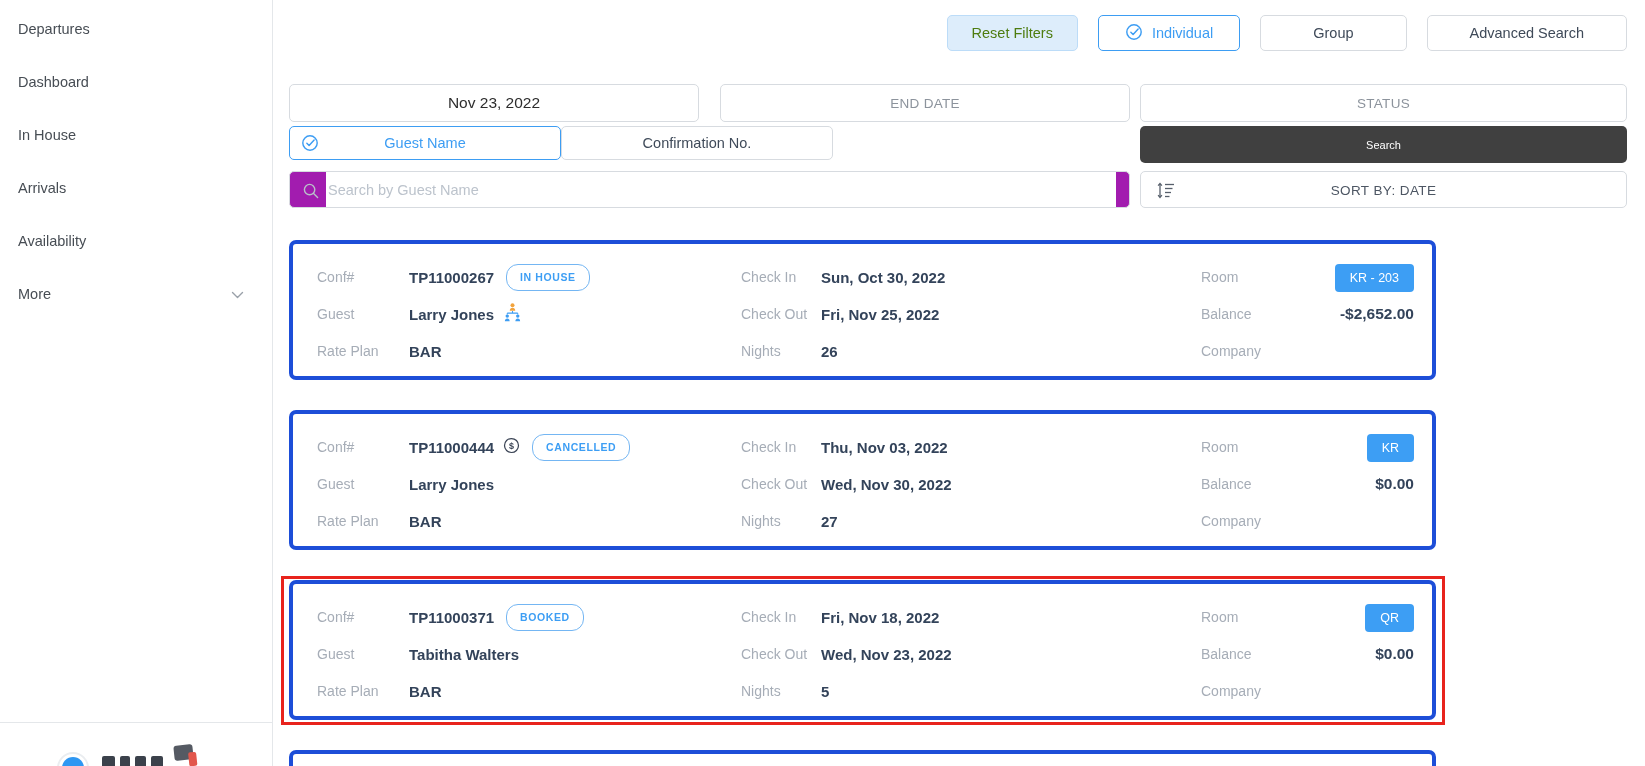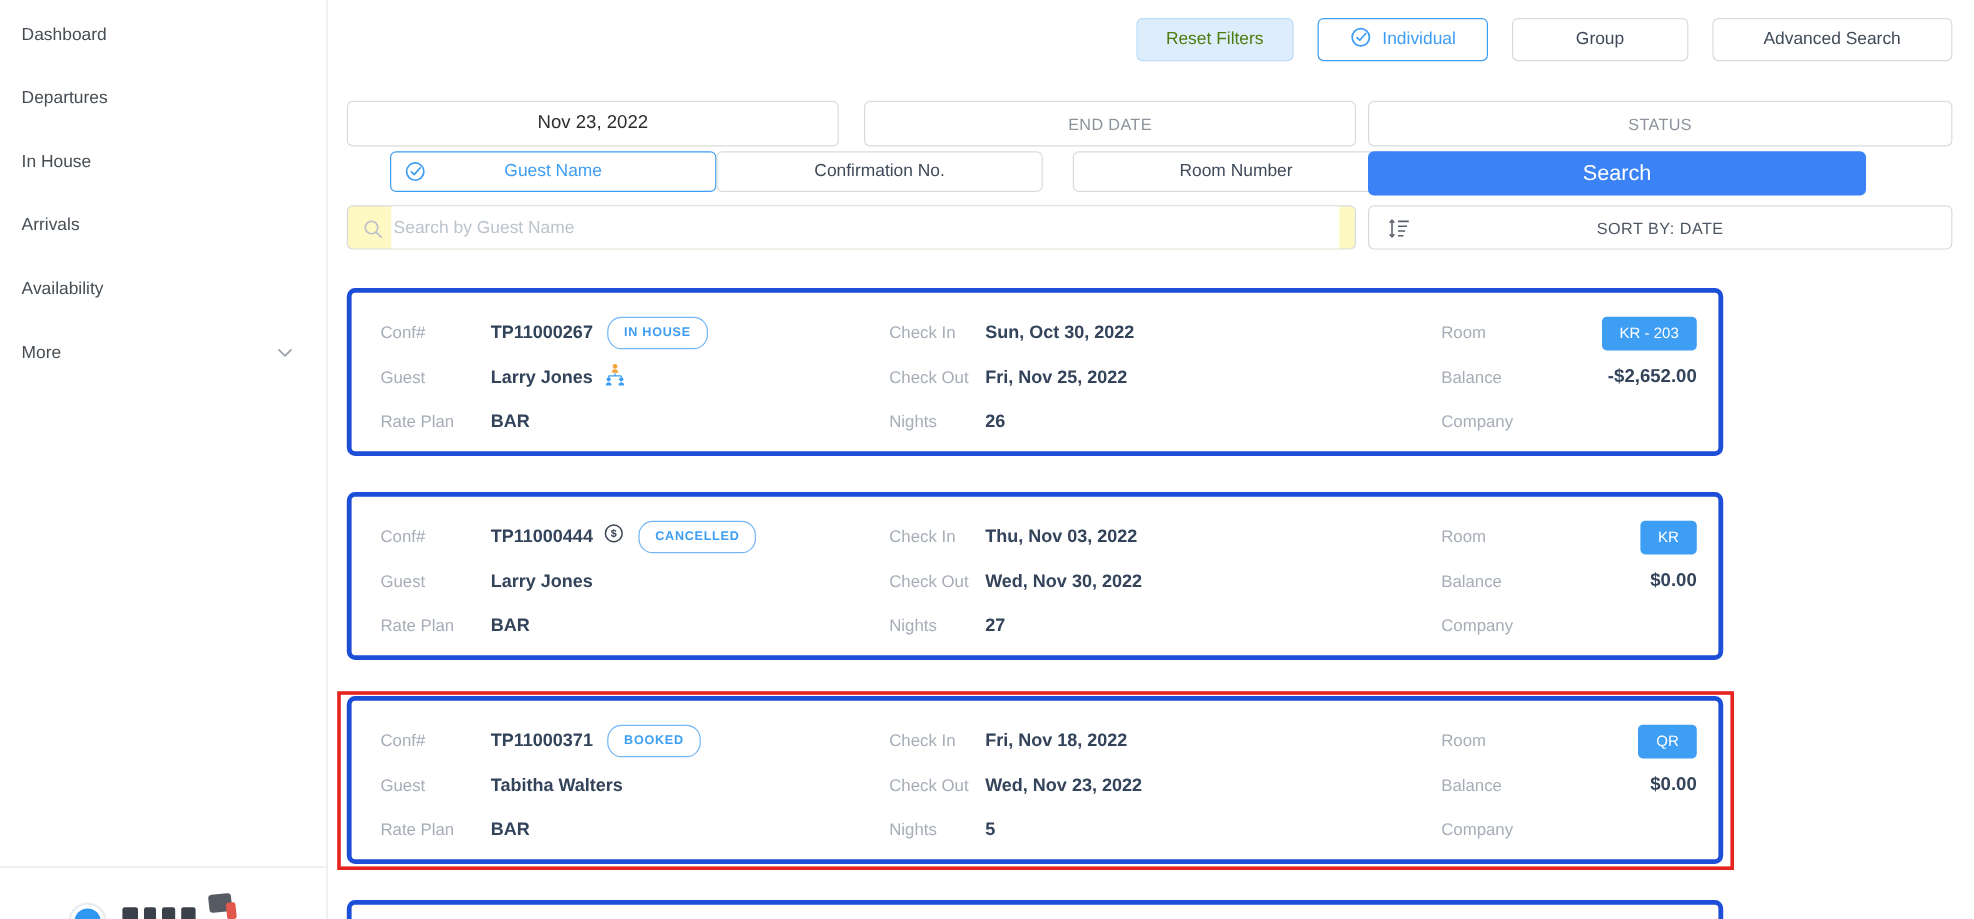--- a/index.html
+++ b/index.html
@@ -64,34 +64,34 @@
     display:flex; align-items:center; justify-content:center; background:#fff; cursor:pointer;
   }
   .dates-row .field { top:84px; }
   .f-start { left:0; width:410px; font-size:15.5px; color:#2d2d2d; }
   .f-end   { left:431px; width:410px; font-size:13.5px; color:#8c939c; letter-spacing:.3px; }
   .f-status{ left:851px; width:487px; font-size:13.5px; color:#8c939c; letter-spacing:.3px; }
 
   .tab {
     position:absolute; top:126px; height:34px; border:1px solid #d7dbe0; border-radius:5px;
     display:flex; align-items:center; justify-content:center;
-    font-size:14.5px; color:#3f4a59; background:#fff; cursor:pointer;margin-left:36px;
+    font-size:14.5px; color:#3f4a59; background:#fff; cursor:pointer;
   }
   .tab-selected { border:1.5px solid #3d9df3; color:#3d9df3; }
   .tab .tab-check { position:absolute; left:11px; top:7px; }
   .t1{left:0;width:272px}.t2{left:272px;width:272px}.t3{left:569px;width:272px}
   .search-btn {
-    position:absolute; top:126px; left:851px; width:415px; height:37px;
-    background:#3b82f6; border:none; border-radius:5px; color:#fff; font-size:18px;
+    position:absolute; top:126px; left:851px; width:487px; height:37px;
+    background:#404040; border:none; border-radius:5px; color:#fff; font-size:11px;
     font-family:"Liberation Sans", sans-serif; cursor:pointer;
   }
 
   .search-box {
     position:absolute; top:171px; left:0; width:841px; height:37px;
-    border:1px solid #d7dbe0; border-radius:5px; background:#fef9c3;
+    border:1px solid #d7dbe0; border-radius:5px; background:#a21caf;
   }
   .search-box svg { position:absolute; left:12px; top:10px; }
   .search-box input {
     position:absolute; left:36px; top:0; width:790px; height:35px; border:none; outline:none;
     font-size:14.5px; color:#3f4a59; font-family:"Liberation Sans", sans-serif;
   }
   .search-box input::placeholder { color:#bcc3cc; }
   .sort-bar {
     position:absolute; top:171px; left:851px; width:487px; height:37px;
     border:1px solid #d7dbe0; border-radius:5px; background:#fff; cursor:pointer;
@@ -127,24 +127,24 @@
     position:absolute; left:-12px; right:-13px; top:-8px; bottom:-9px;
     border:3px solid #e8231d; pointer-events:none;
   }
 </style>
 </head>
 <body>
 
 <aside class="sidebar">
   <nav class="nav">
     <div class="nav-item">
+      <span>Departures</span>
+    </div>
+    <div class="nav-item">
       <span>Dashboard</span>
-    </div>
-    <div class="nav-item">
-      <span>Departures</span>
     </div>
     <div class="nav-item">
       <span>In House</span>
     </div>
     <div class="nav-item">
       <span>Arrivals</span>
     </div>
     <div class="nav-item">
       <span>Availability</span>
     </div>
@@ -201,23 +201,20 @@
     <span class="tab-check">
       <svg width="18" height="18" viewBox="0 0 20 20">
           <circle cx="10" cy="10" r="8" fill="none" stroke="#3d9df3" stroke-width="1.6"></circle>
           <path d="M6.5 10.3l2.5 2.5 5.6-6.2" fill="none" stroke="#3d9df3" stroke-width="1.6" stroke-linecap="round" stroke-linejoin="round"></path>
         </svg>
     </span>
     <span>Guest Name</span>
   </div>
   <div class="tab t2">
     <span>Confirmation No.</span>
-  </div>
-  <div class="tab t3">
-    <span>Room Number</span>
   </div>
   <button class="search-btn">Search</button>
 
   <div class="search-box">
     <svg width="18" height="18" viewBox="0 0 18 18">
         <circle cx="7.6" cy="7.6" r="5.2" fill="none" stroke="#b9c0c9" stroke-width="1.4"></circle>
         <line x1="11.6" y1="11.6" x2="15.6" y2="15.6" stroke="#b9c0c9" stroke-width="1.4" stroke-linecap="round"></line>
       </svg>
     <input type="text" placeholder="Search by Guest Name" style="">
   </div>

